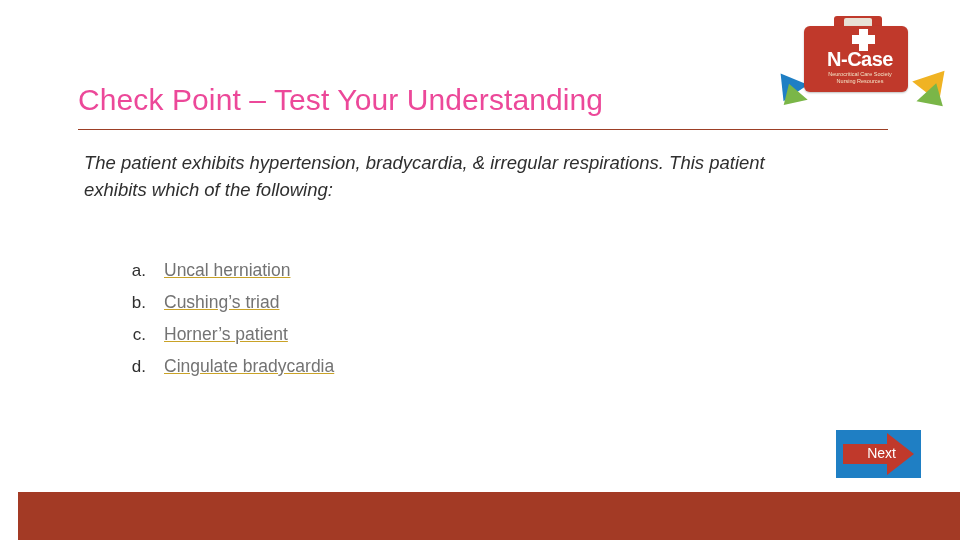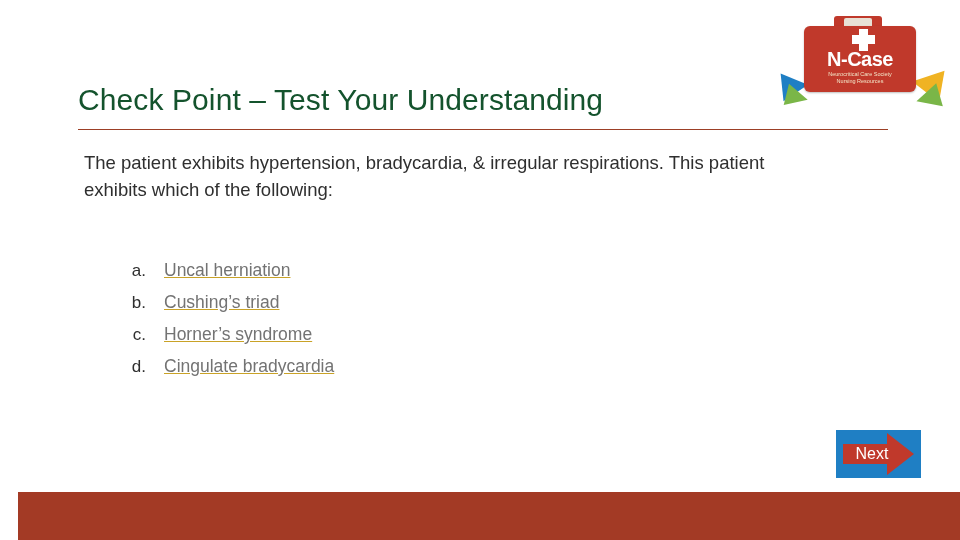--- a/index.html
+++ b/index.html
@@ -90,21 +90,21 @@
     top: 6px;
     width: 28px;
     height: 8px;
     background: #e8e1d5;
     border-radius: 2px 2px 0 0;
   }
   .logo-case {
     position: absolute;
     left: 22px;
     top: 14px;
-    width: 112px;
+    width: 104px;
     height: 66px;
     background: #c0392b;
     border-radius: 6px;
     box-shadow: 0 1px 2px rgba(0,0,0,0.25);
     overflow: hidden;
   }
   .logo-cross-v {
     position: absolute;
     left: 55px;
     top: 3px;
@@ -153,21 +153,21 @@
     font-family: "Liberation Sans", sans-serif;
   }
 
   
   .title {
     position: absolute;
     left: 78px;
     top: 83px;
     width: 800px;
     font-size: 30px;
-    color: #14532d;
+    color: #ec4899;
     font-family: "Liberation Sans", sans-serif;
     font-weight: normal;
     letter-spacing: 0.1px;
     white-space: nowrap;
   }
   .title-rule {
     position: absolute;
     left: 78px;
     top: 129px;
     width: 810px;
@@ -178,20 +178,21 @@
   
   .stem {
     position: absolute;
     left: 84px;
     top: 150px;
     width: 700px;
     font-size: 18.5px;
     line-height: 1.45;
     color: #2f2f2f;
     font-family: "Liberation Sans", sans-serif;
+    font-style: italic;
   }
 
   .answers {
     position: absolute;
     left: 84px;
     top: 260px;
     width: 600px;
   }
   .answer-row {
     display: flex;
@@ -231,22 +232,22 @@
     top: 433px;
     width: 72px;
     height: 42px;
   }
   .next-arrow svg { display: block; }
   .next-label {
     position: absolute;
     left: 848px;
     top: 445px;
     width: 48px;
-    text-align: center;
-    font-size: 16px;
+    text-align: right;
+    font-size: 14px;
     color: #ffffff;
     font-family: "Liberation Sans", sans-serif;
     pointer-events: none;
   }
 
   
   .footer-band {
     position: absolute;
     left: 0;
     top: 492px;
@@ -293,21 +294,21 @@
     <div class="answer-row">
       <span class="answer-marker">a.</span>
       <span class="answer-text">Uncal herniation</span>
     </div>
     <div class="answer-row">
       <span class="answer-marker">b.</span>
       <span class="answer-text">Cushing’s triad</span>
     </div>
     <div class="answer-row">
       <span class="answer-marker">c.</span>
-      <span class="answer-text">Horner’s syndrome</span>
+      <span class="answer-text">Horner’s patient</span>
     </div>
     <div class="answer-row">
       <span class="answer-marker">d.</span>
       <span class="answer-text">Cingulate bradycardia</span>
     </div>
   </div>
 
   <div class="next-btn"></div>
   <div class="next-arrow">
     <svg width="72" height="42" viewBox="0 0 72 42">

